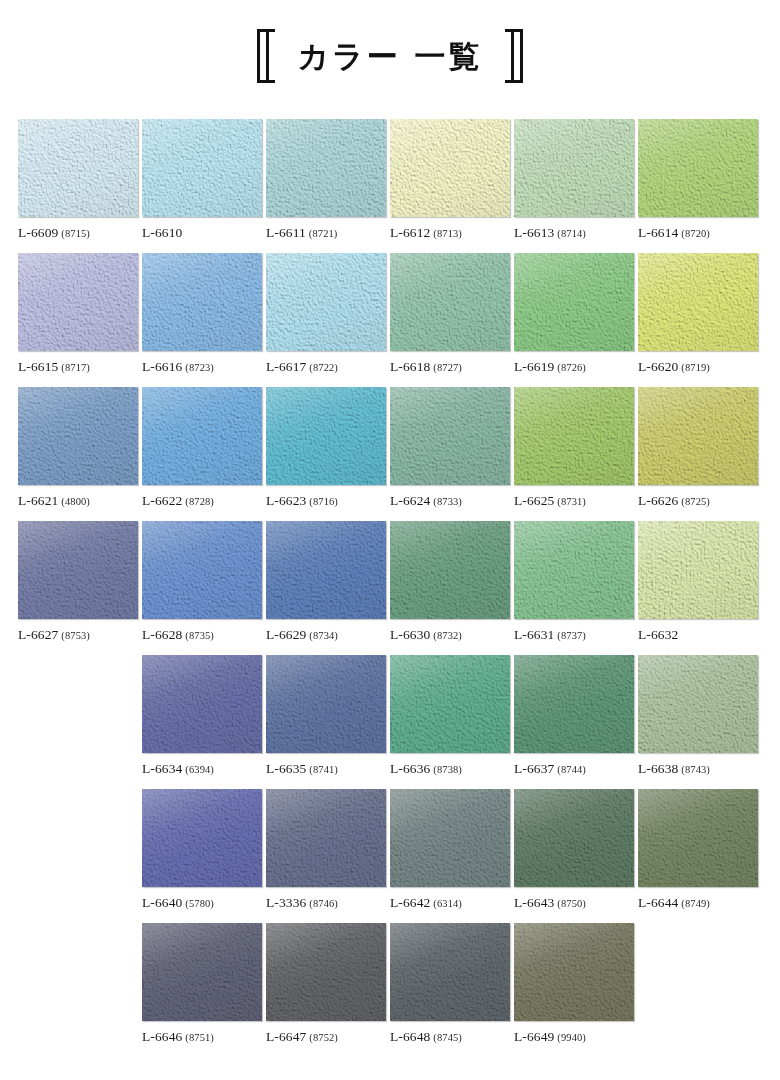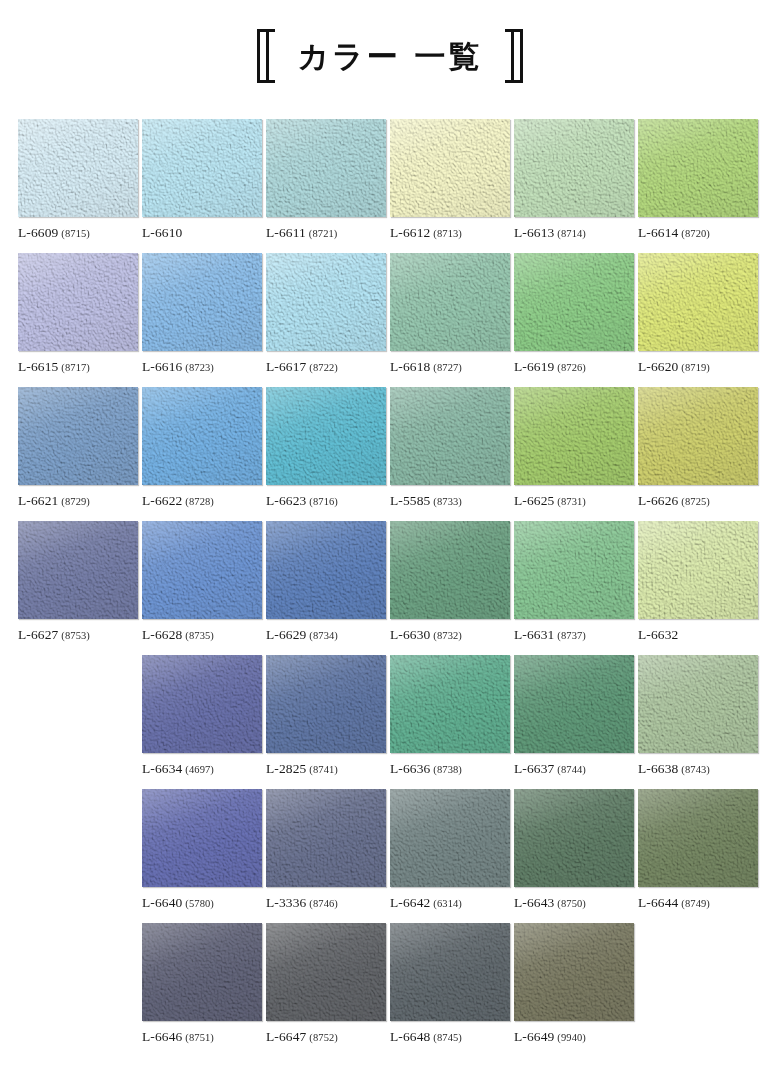--- a/index.html
+++ b/index.html
@@ -393,21 +393,21 @@
                 <feDiffuseLighting in="noise" lighting-color="#ffffff" surfaceScale="1.6" result="lit">
                   <feDistantLight azimuth="125" elevation="58"></feDistantLight>
                 </feDiffuseLighting>
                 <feComposite in="lit" in2="SourceGraphic" operator="arithmetic" k1="0.95" k2="0.12" k3="0" k4="0"></feComposite>
               </filter>
             </defs>
             <rect x="0" y="0" width="120" height="98" fill="#5b8dbf" filter="url(#grain12)"></rect>
           </svg>
           <div class="sheen"></div>
         </div>
-        <div class="label"><span class="code">L-6621</span><span class="alt">(8729)</span></div>
+        <div class="label"><span class="code">L-6621</span><span class="alt">(4800)</span></div>
       </div>
       <div class="cell">
         <div class="swatch" style="background: rgb(74, 162, 222);">
           <svg class="tex" viewBox="0 0 120 98" preserveAspectRatio="none">
             <defs>
               <filter id="grain13" x="0" y="0" width="100%" height="100%">
                 <feTurbulence type="fractalNoise" baseFrequency="0.55 0.42" numOctaves="4" seed="13" result="noise"></feTurbulence>
                 <feDiffuseLighting in="noise" lighting-color="#ffffff" surfaceScale="1.6" result="lit">
                   <feDistantLight azimuth="125" elevation="58"></feDistantLight>
                 </feDiffuseLighting>
@@ -447,21 +447,21 @@
                 <feDiffuseLighting in="noise" lighting-color="#ffffff" surfaceScale="1.6" result="lit">
                   <feDistantLight azimuth="125" elevation="58"></feDistantLight>
                 </feDiffuseLighting>
                 <feComposite in="lit" in2="SourceGraphic" operator="arithmetic" k1="0.95" k2="0.12" k3="0" k4="0"></feComposite>
               </filter>
             </defs>
             <rect x="0" y="0" width="120" height="98" fill="#6fab94" filter="url(#grain15)"></rect>
           </svg>
           <div class="sheen"></div>
         </div>
-        <div class="label"><span class="code">L-5585</span><span class="alt">(8733)</span></div>
+        <div class="label"><span class="code">L-6624</span><span class="alt">(8733)</span></div>
       </div>
       <div class="cell">
         <div class="swatch" style="background: rgb(146, 194, 59);">
           <svg class="tex" viewBox="0 0 120 98" preserveAspectRatio="none">
             <defs>
               <filter id="grain16" x="0" y="0" width="100%" height="100%">
                 <feTurbulence type="fractalNoise" baseFrequency="0.55 0.42" numOctaves="4" seed="16" result="noise"></feTurbulence>
                 <feDiffuseLighting in="noise" lighting-color="#ffffff" surfaceScale="1.6" result="lit">
                   <feDistantLight azimuth="125" elevation="58"></feDistantLight>
                 </feDiffuseLighting>
@@ -614,39 +614,39 @@
                 <feDiffuseLighting in="noise" lighting-color="#ffffff" surfaceScale="1.6" result="lit">
                   <feDistantLight azimuth="125" elevation="58"></feDistantLight>
                 </feDiffuseLighting>
                 <feComposite in="lit" in2="SourceGraphic" operator="arithmetic" k1="0.95" k2="0.12" k3="0" k4="0"></feComposite>
               </filter>
             </defs>
             <rect x="0" y="0" width="120" height="98" fill="#32439a" filter="url(#grain24)"></rect>
           </svg>
           <div class="sheen"></div>
         </div>
-        <div class="label"><span class="code">L-6634</span><span class="alt">(4697)</span></div>
+        <div class="label"><span class="code">L-6634</span><span class="alt">(6394)</span></div>
       </div>
       <div class="cell">
         <div class="swatch" style="background: rgb(15, 79, 147);">
           <svg class="tex" viewBox="0 0 120 98" preserveAspectRatio="none">
             <defs>
               <filter id="grain25" x="0" y="0" width="100%" height="100%">
                 <feTurbulence type="fractalNoise" baseFrequency="0.55 0.42" numOctaves="4" seed="25" result="noise"></feTurbulence>
                 <feDiffuseLighting in="noise" lighting-color="#ffffff" surfaceScale="1.6" result="lit">
                   <feDistantLight azimuth="125" elevation="58"></feDistantLight>
                 </feDiffuseLighting>
                 <feComposite in="lit" in2="SourceGraphic" operator="arithmetic" k1="0.95" k2="0.12" k3="0" k4="0"></feComposite>
               </filter>
             </defs>
             <rect x="0" y="0" width="120" height="98" fill="#0f4f93" filter="url(#grain25)"></rect>
           </svg>
           <div class="sheen"></div>
         </div>
-        <div class="label"><span class="code">L-2825</span><span class="alt">(8741)</span></div>
+        <div class="label"><span class="code">L-6635</span><span class="alt">(8741)</span></div>
       </div>
       <div class="cell">
         <div class="swatch" style="background: rgb(23, 160, 121);">
           <svg class="tex" viewBox="0 0 120 98" preserveAspectRatio="none">
             <defs>
               <filter id="grain26" x="0" y="0" width="100%" height="100%">
                 <feTurbulence type="fractalNoise" baseFrequency="0.55 0.42" numOctaves="4" seed="26" result="noise"></feTurbulence>
                 <feDiffuseLighting in="noise" lighting-color="#ffffff" surfaceScale="1.6" result="lit">
                   <feDistantLight azimuth="125" elevation="58"></feDistantLight>
                 </feDiffuseLighting>

